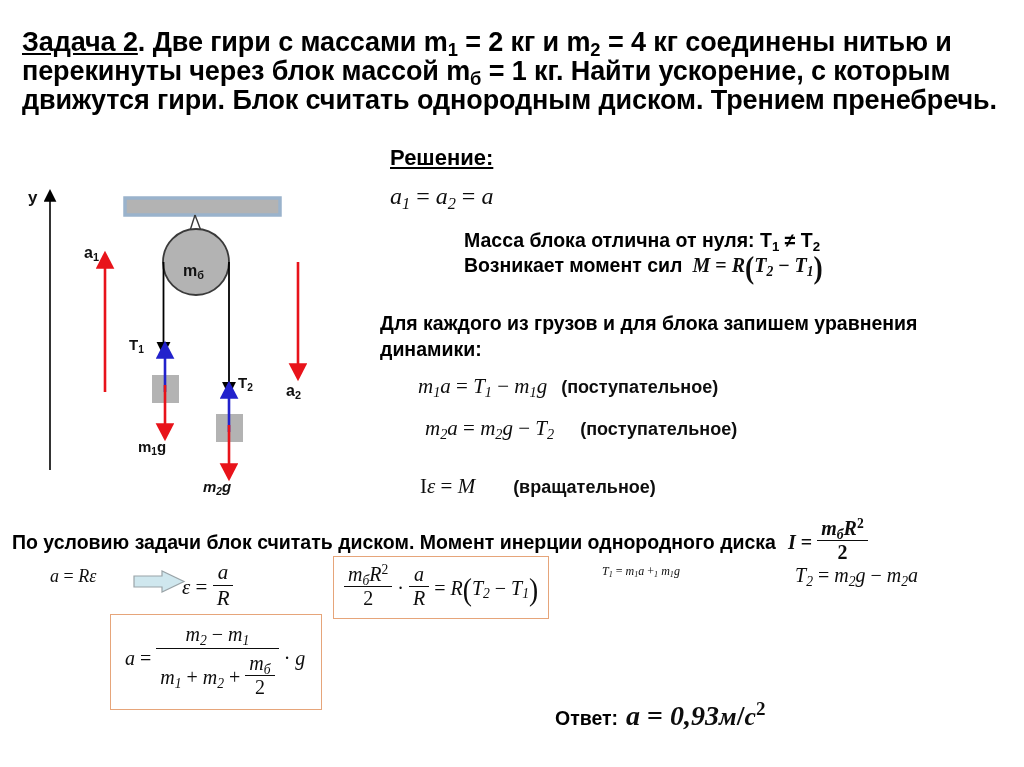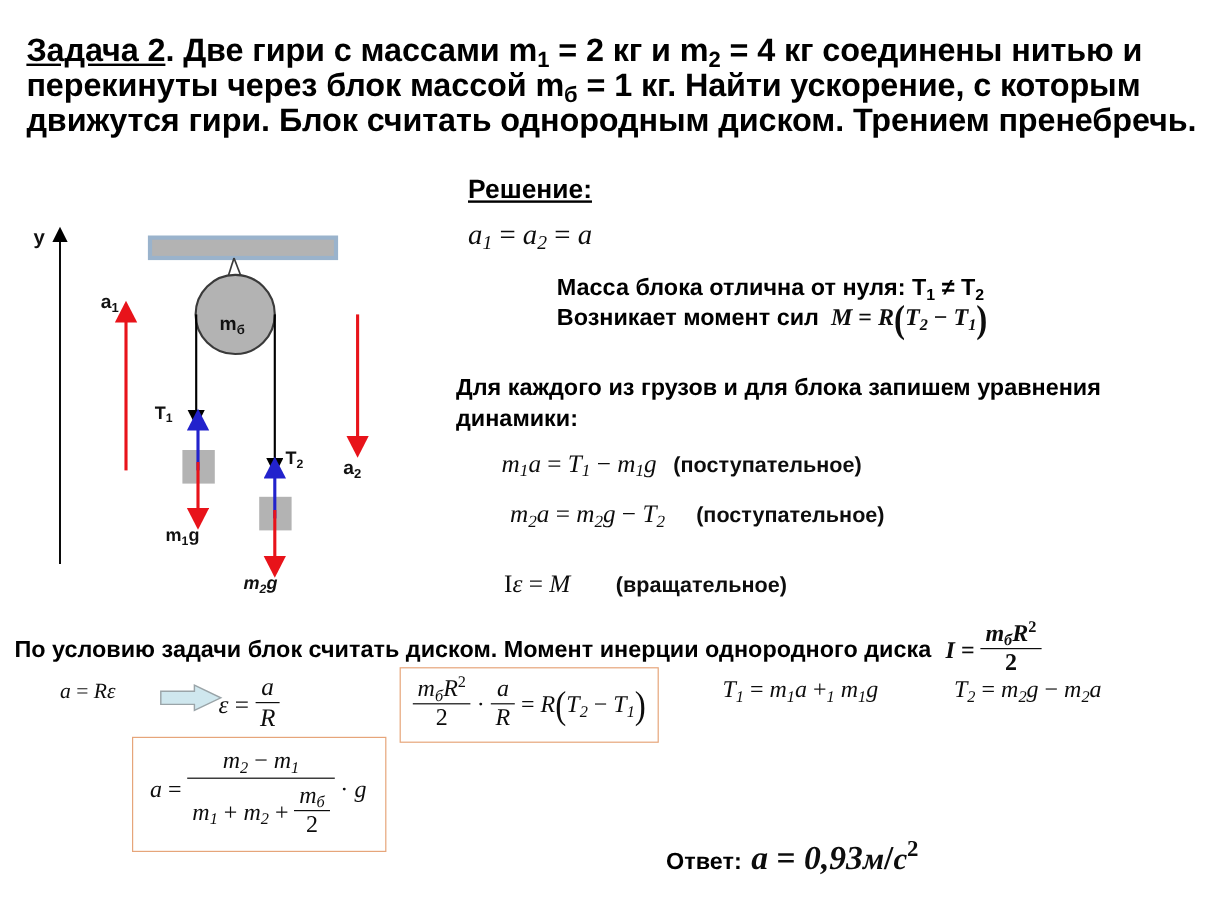--- a/index.html
+++ b/index.html
@@ -86,21 +86,21 @@
 
   #eq-are { left: 50px; top: 566px; font-size: 18px; }
   #eq-eps { left: 182px; top: 560px; font-size: 21px; }
 
   #box-moment {
     left: 333px; top: 556px;
     border: 1.6px solid #e6a57a;
     padding: 6px 10px 8px 10px;
     font-size: 20px;
   }
-  #eq-T1 { left: 602px; top: 564px; font-size: 20px; }
+  #eq-T1 { left: 602px; top: 564px; font-size: 12px; }
   #eq-T2 { left: 795px; top: 564px; font-size: 20px; }
 
   #box-answer {
     left: 110px; top: 614px;
     border: 1.6px solid #e6a57a;
     padding: 8px 16px 10px 14px;
     font-size: 20px;
   }
 
   #answer-line { left: 555px; top: 700px; font-size: 19.5px; }

